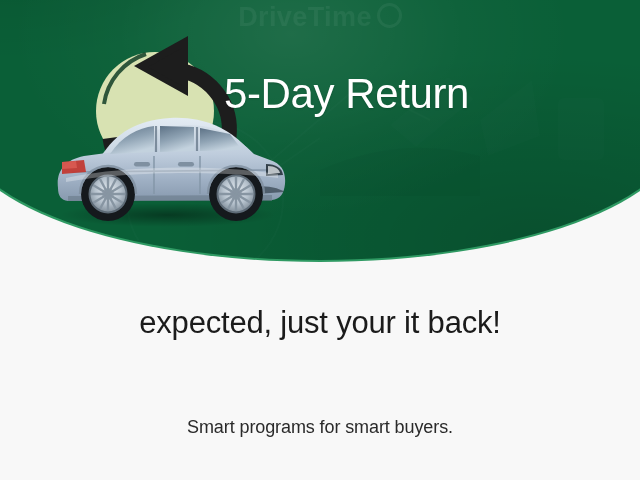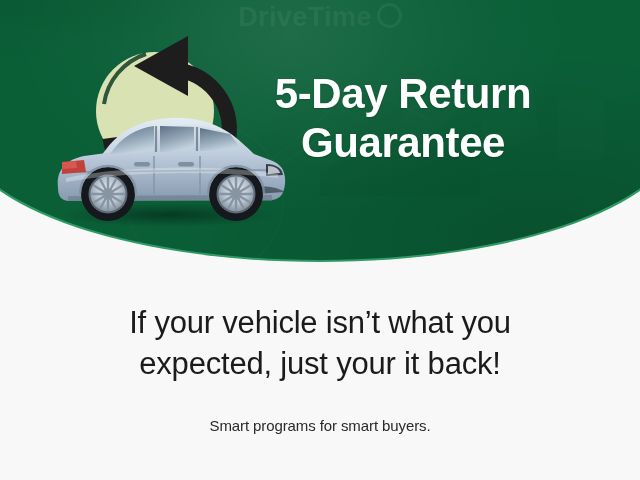--- a/index.html
+++ b/index.html
@@ -114,31 +114,30 @@
   }
   .car-svg {
     position: absolute;
     left: -8px;
     top: 72px;
   }
 
   
   .headline {
     position: absolute;
-    left: 278px;
+    left: 264px;
     top: 200px;
     width: 330px;
     z-index: 4;
     color: #ffffff;
     font-size: 42px;
     line-height: 1.16;
-    font-weight: bold;
+    font-weight: normal;
     letter-spacing: -0.4px;
     text-shadow: 0 1px 2px rgba(0,0,0,0.18);
-    text-align: center;
   }
 
   
   .body-copy {
     position: absolute;
     left: 50px;
     top: 303px;
     width: 540px;
     text-align: center;
     color: #1b1b1b;
@@ -148,21 +147,21 @@
     letter-spacing: -0.2px;
     z-index: 4;
   }
   .tagline {
     position: absolute;
     left: 50px;
     top: 416px;
     width: 540px;
     text-align: center;
     color: #2a2a2a;
-    font-size: 15px;
+    font-size: 18px;
     line-height: 1.3;
     letter-spacing: -0.1px;
     z-index: 4;
   }
 </style>
 </head>
 <body>
 
 <div id="promo-card">
 
@@ -328,25 +327,23 @@
           <path d="M38 92 A28 28 0 0 1 94 92"></path>
           <path d="M166 92 A28 28 0 0 1 222 92"></path>
         </g>
 
         <path d="M24 76 C80 64 170 62 236 72 L236 76 C170 68 80 70 24 80 Z" fill="#ffffff" opacity="0.3"></path>
       </svg>
     </div>
 
     <div class="headline">
       <div>5-Day Return</div>
-      <div>Guarantee</div>
     </div>
 
   </div>
 
   <div class="body-copy">
-    <div>If your vehicle isn’t what you</div>
     <div>expected, just your it back!</div>
   </div>
 
   <div class="tagline">Smart programs for smart buyers.</div>
 
 </div>
 
 </body></html>

